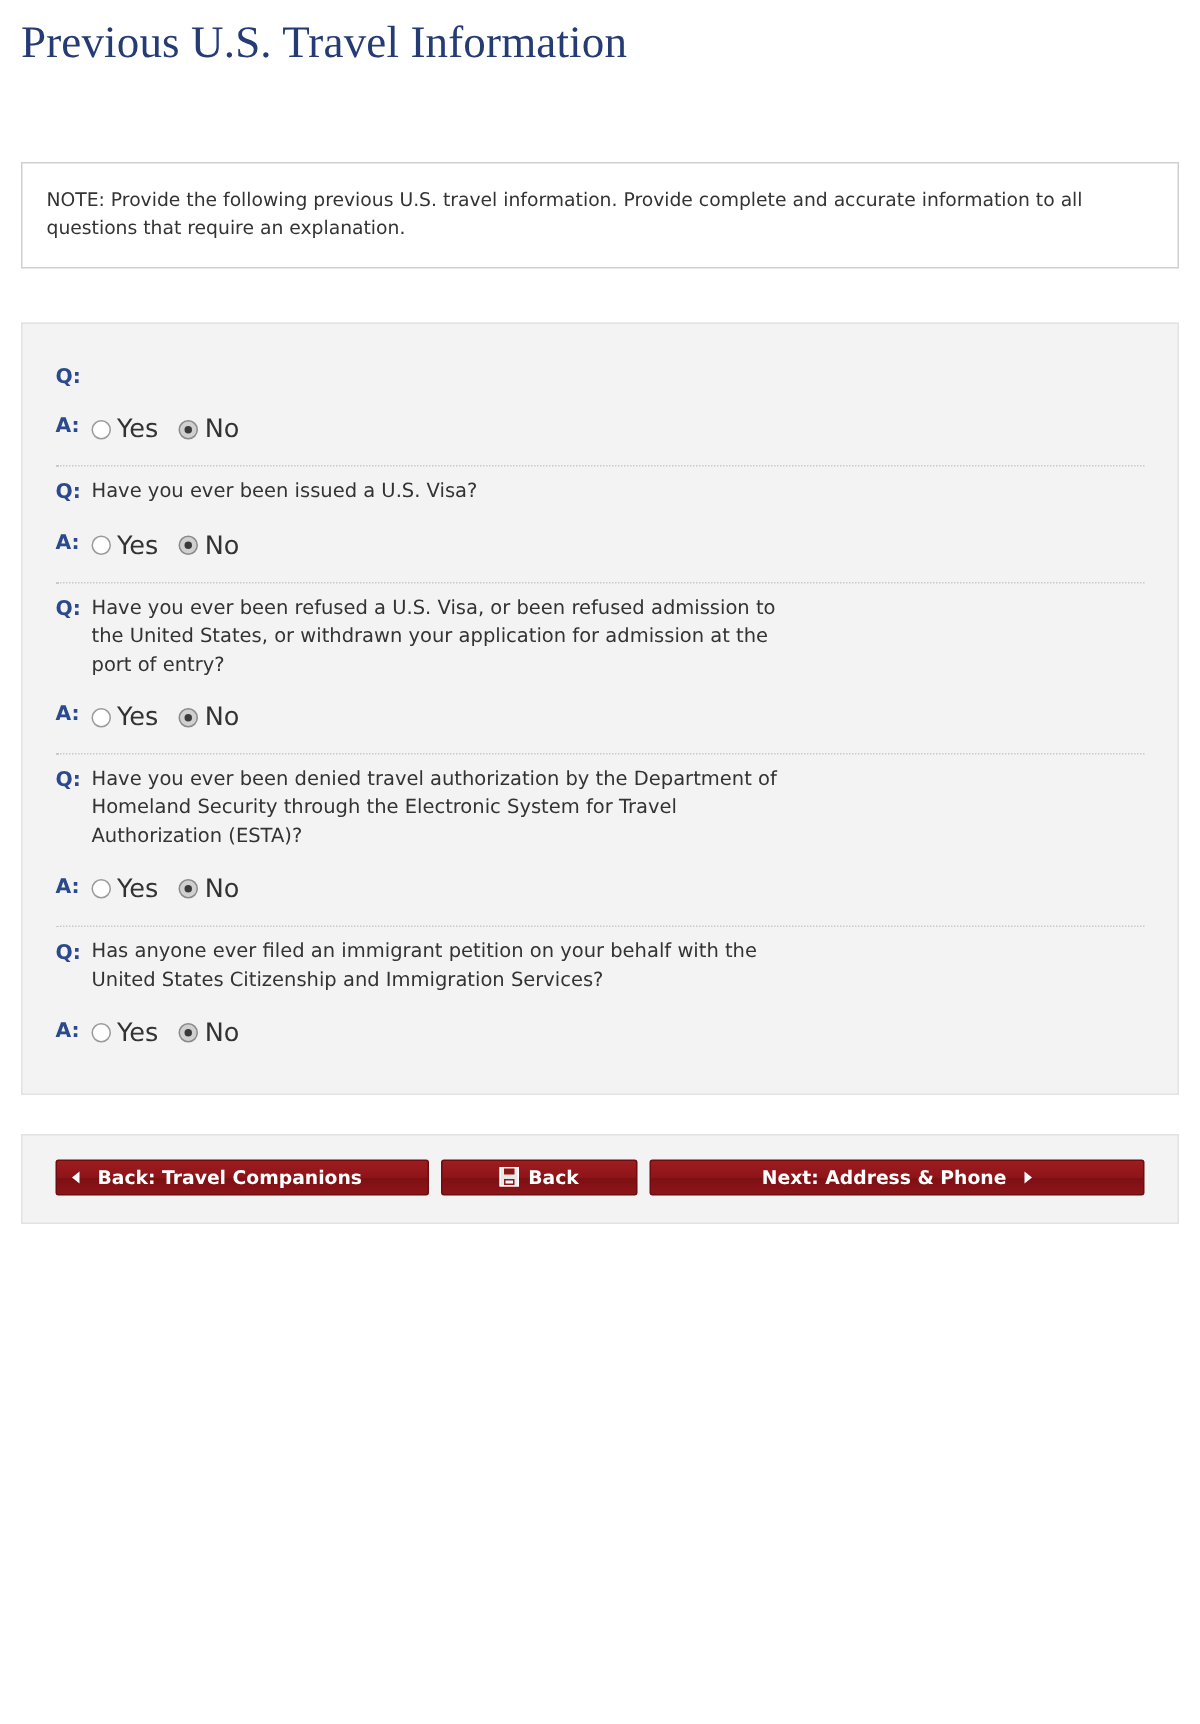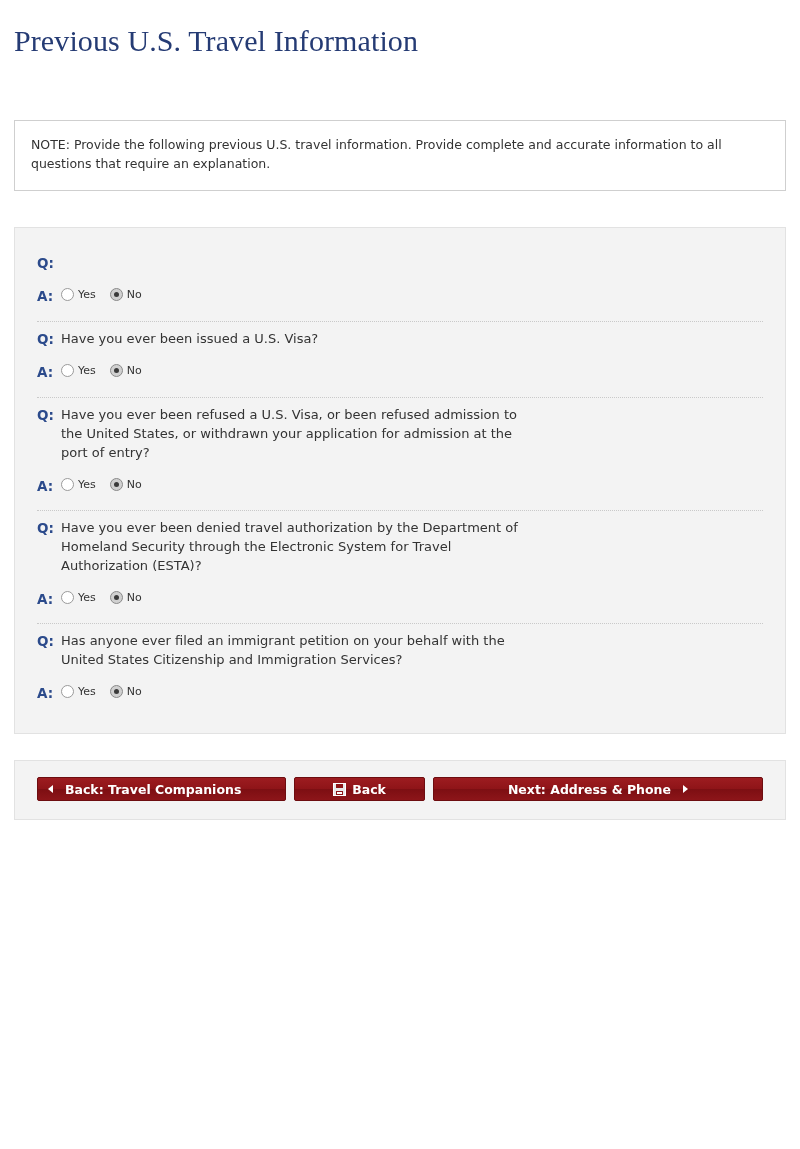--- a/index.html
+++ b/index.html
@@ -18,21 +18,21 @@
   .page {
     width: 800px;
     box-sizing: border-box;
     padding: 0 14px;
   }
   .page-title {
     font-family: "Liberation Serif", serif;
     font-size: 30px;
     color: #253B74;
     font-weight: normal;
-    margin: 16px 0 0 0;
+    margin: 4px 0 0 0;
     padding: 8px 0 10px 0;
     letter-spacing: 0.1px;
   }
   .note-box {
     border: 1px solid #cfcfcf;
     background: #ffffff;
     margin-top: 52px;
     padding: 14px 16px 16px 16px;
     font-size: 12.5px;
     line-height: 1.55;
@@ -78,21 +78,21 @@
   }
   .radio-group {
     display: flex;
     align-items: center;
     gap: 6px;
     padding-top: 1px;
   }
   .radio-opt {
     display: flex;
     align-items: center;
-    font-size: 11px;
+    font-size: 17px;
     color: #333;
     margin-right: 8px;
   }
   .radio {
     width: 13px;
     height: 13px;
     border-radius: 50%;
     border: 1px solid #9a9a9a;
     background: #ffffff;
     margin-right: 4px;

